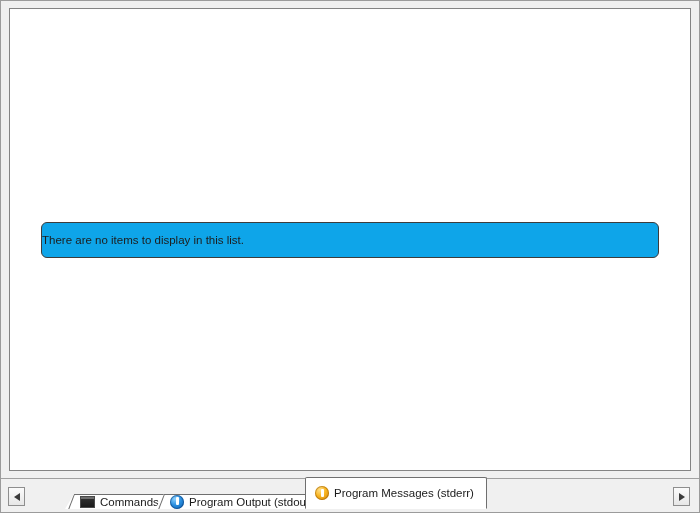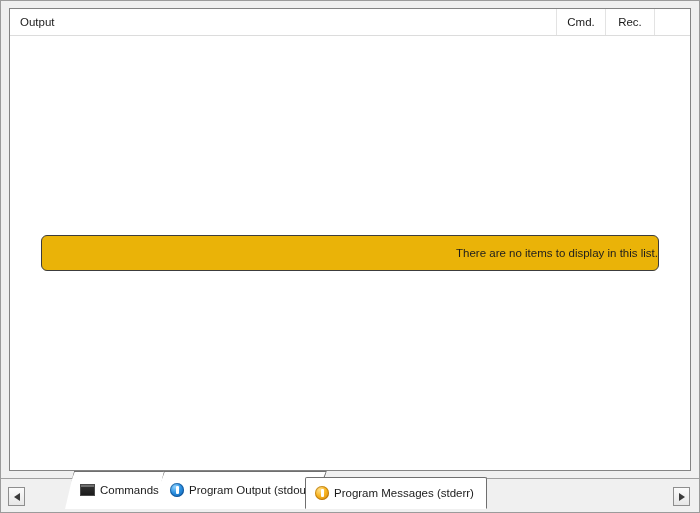--- a/index.html
+++ b/index.html
@@ -153,26 +153,26 @@
     position: relative;
     background: #ffffff;
   }
   .empty-box {
     position: absolute;
     left: 31px;
     right: 31px;
     top: 50%;
     transform: translateY(-50%);
     height: 36px;
-    background: #eab308;
+    background: #0ea5e9;
     border: 1px solid #3c3c3c;
     border-radius: 6px;
     display: flex;
     align-items: center;
-    justify-content: flex-end;
+    justify-content: flex-start;
     font-size: 11.5px;
     color: #1d1d1d;
     box-sizing: border-box;
   }
 
   
   .tabstrip {
     height: 30px;
     min-height: 30px;
     position: relative;
@@ -207,21 +207,21 @@
 
   .tabs-area {
     flex: 1 1 auto;
     height: 27px;
     position: relative;
     margin-left: 6px;
   }
   .tab {
     position: absolute;
     bottom: 0;
-    height: 38px;
+    height: 15px;
     display: flex;
     align-items: center;
     box-sizing: border-box;
     background: #ffffff;
     font-size: 11.5px;
     color: #1a1a1a;
     padding: 0 8px 0 7px;
     white-space: nowrap;
   }
   .tab .tab-label { padding-left: 5px; }
@@ -308,32 +308,20 @@
 </head>
 <body>
 
 <div class="window">
 
 
   <div class="client">
 
     <div class="listview">
 
-      <div class="lv-header">
-        <div class="col col-output">
-          <span>Output</span>
-        </div>
-        <div class="col col-fixed">
-          <span>Cmd.</span>
-        </div>
-        <div class="col col-fixed">
-          <span>Rec.</span>
-        </div>
-        <div class="col col-tail"></div>
-      </div>
 
       <div class="lv-body">
         <div class="empty-box">
           <span>There are no items to display in this list.</span>
         </div>
       </div>
 
     </div>
 
     <div class="tabstrip">

